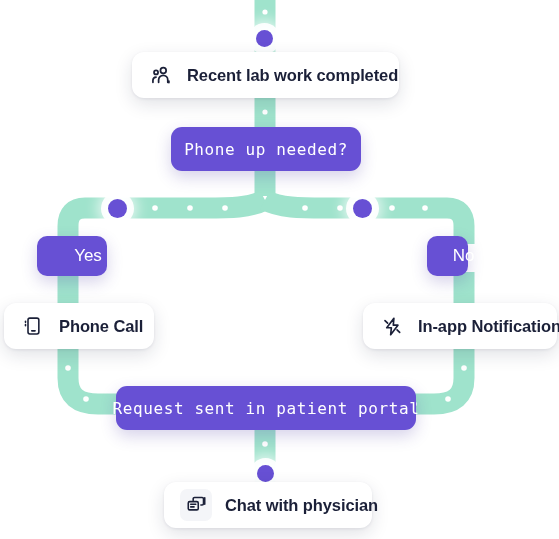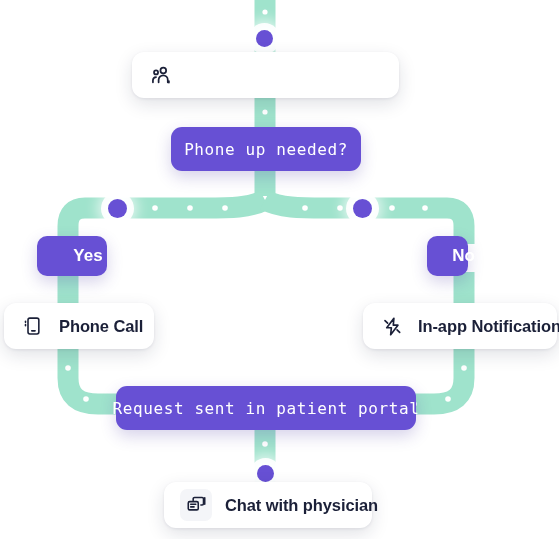--- a/index.html
+++ b/index.html
@@ -80,21 +80,21 @@
   }
   .pill.small {
     height: 40px;
     border-radius: 10px;
     padding: 0 20px;
   }
   .pill.small .label {
     font-family: "Liberation Sans", sans-serif;
     font-size: 17px;
     letter-spacing: 0;
-    font-weight: bold;
+    font-weight: normal;
     margin-left: 32px;
   }
 
   
   #node-lab-work    { left: 132px; top: 52px;  width: 267px; }
   #node-follow-up   { left: 171px; top: 127px; width: 190px; }
   #node-yes         { left: 37px;  top: 236px; width: 70px;  }
   #node-no          { left: 427px; top: 236px; width: 41px;  }
   #node-phone-call  { left: 4px;   top: 303px; width: 150px; }
   #node-inapp       { left: 363px; top: 303px; width: 194px; }
@@ -176,20 +176,21 @@
   <div class="node card" id="node-lab-work">
     <span class="icon-box">
       <svg width="22" height="22" viewBox="0 0 24 24" fill="none" stroke="#1b2038" stroke-width="1.9" stroke-linecap="round" stroke-linejoin="round">
         <circle cx="14.5" cy="7" r="3.1"></circle>
         <path d="M9.4 20v-2.6a5 5 0 0 1 5-5h0a5 5 0 0 1 5 5V20"></path>
         <circle cx="6.6" cy="9.2" r="2.2"></circle>
         <path d="M3.2 20v-2.2a3.6 3.6 0 0 1 3.4-3.6"></path>
         <path d="M20.6 18.6v1.6"></path>
       </svg>
     </span>
+    <span class="label">Recent lab work completed</span>
   </div>
 
   <div class="node pill" id="node-follow-up">
     <span class="label">Phone up needed?</span>
   </div>
 
   <div class="node pill small" id="node-yes">
     <span class="label">Yes</span>
   </div>
 

